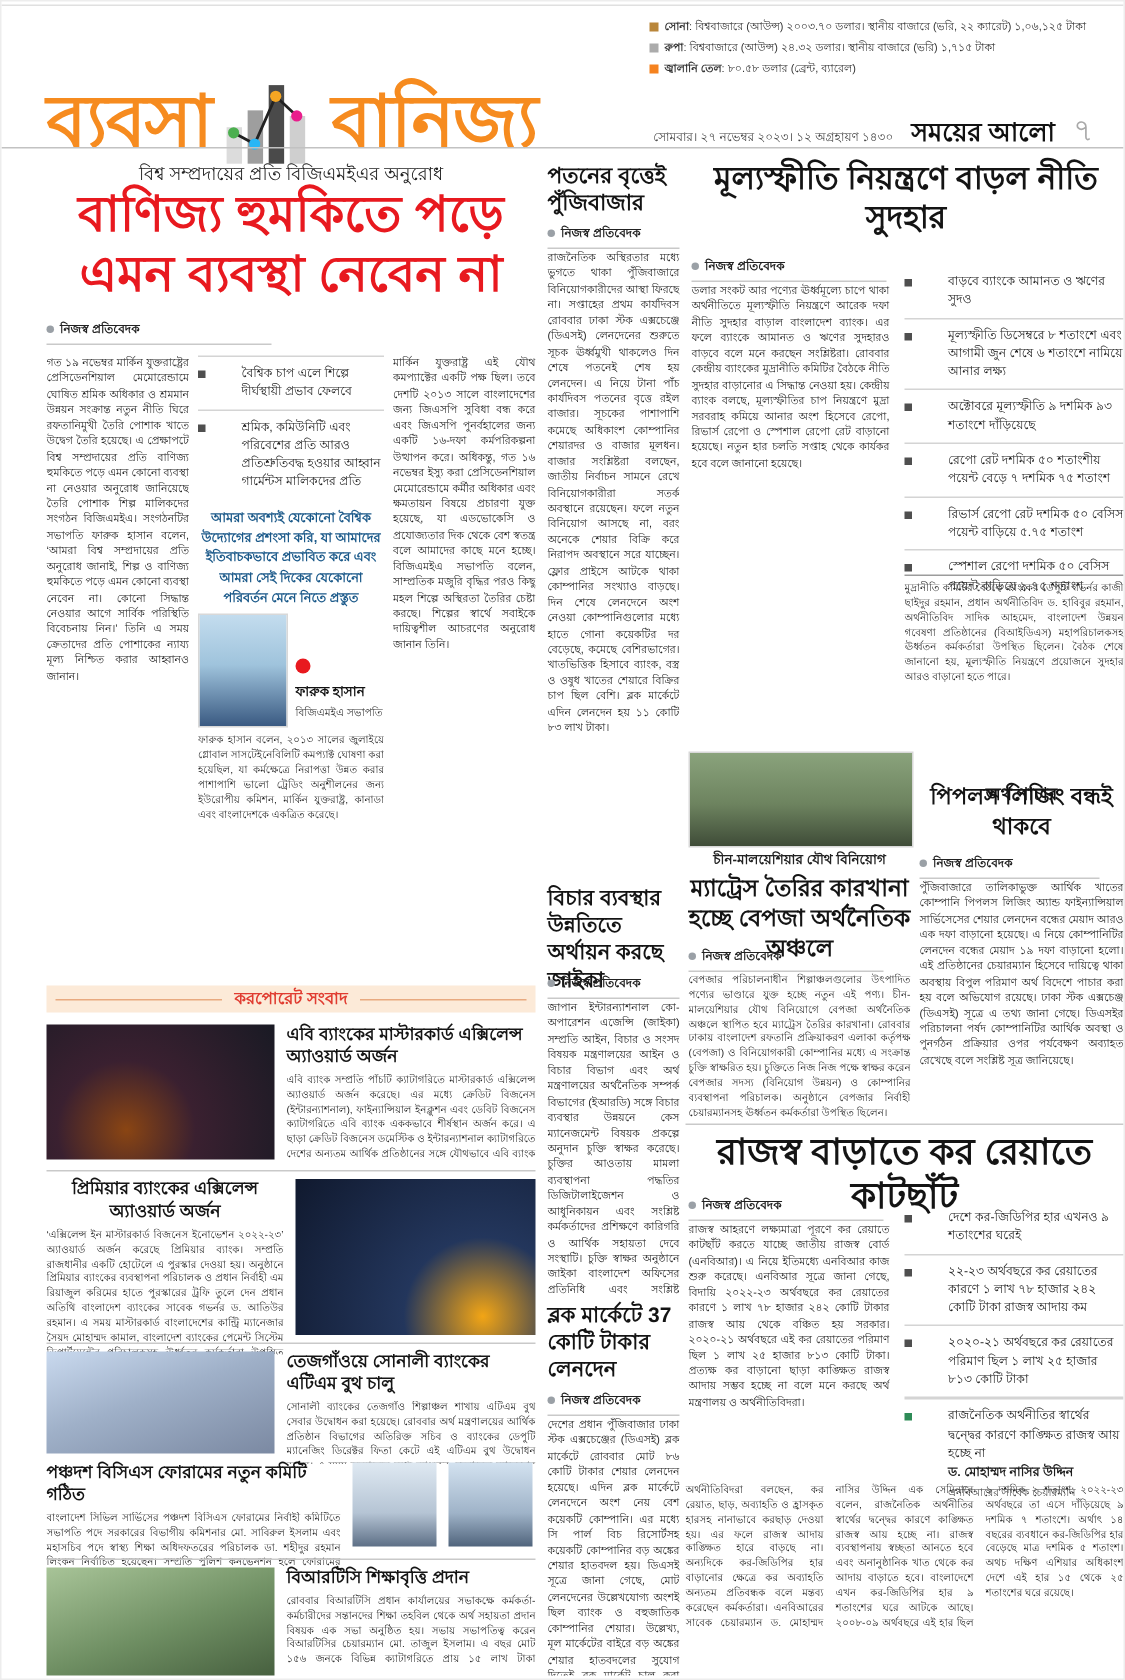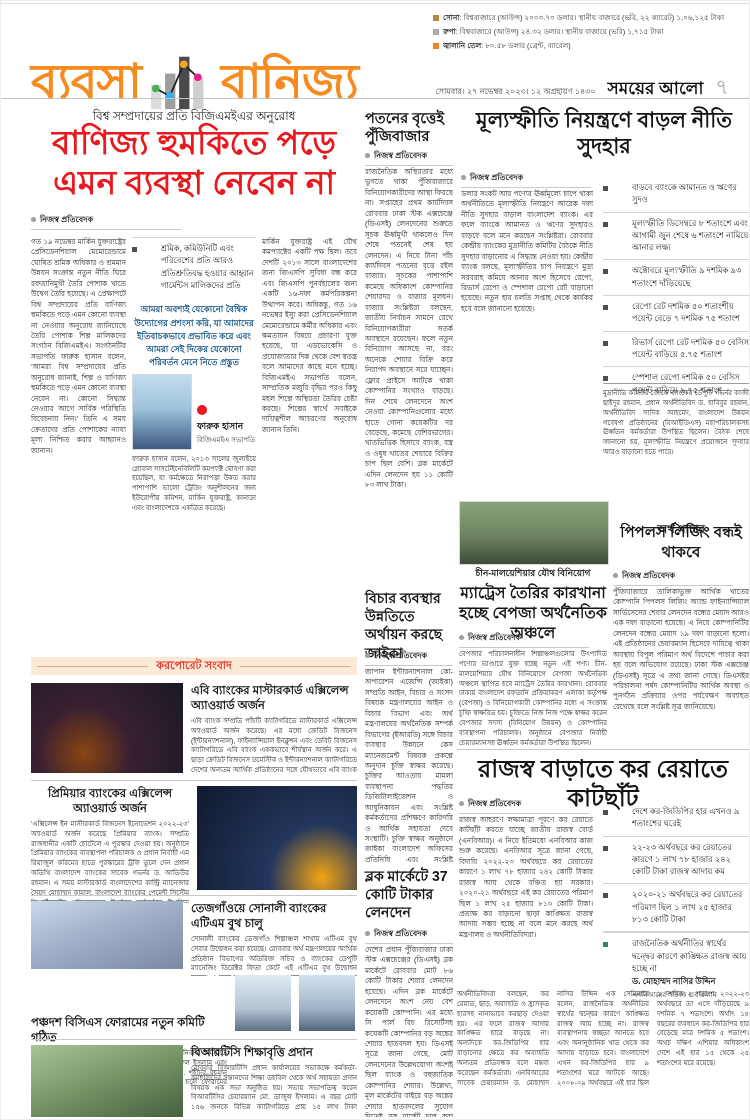--- a/index.html
+++ b/index.html
@@ -80,20 +80,24 @@
     <span class="bdot"></span>
     <span>নিজস্ব প্রতিবেদক</span>
   </div>
 
   <div class="abs" style="left:30px;top:236px;width:326px;height:410px;display:flex;gap:6px;">
     <div class="bt" style="width:95px;height:410px;">গত ১৯ নভেম্বর মার্কিন যুক্তরাষ্ট্রের প্রেসিডেনশিয়াল মেমোরেন্ডামে ঘোষিত শ্রমিক অধিকার ও শ্রমমান উন্নয়ন সংক্রান্ত নতুন নীতি ঘিরে রফতানিমুখী তৈরি পোশাক খাতে উদ্বেগ তৈরি হয়েছে। এ প্রেক্ষাপটে বিশ্ব সম্প্রদায়ের প্রতি বাণিজ্য হুমকিতে পড়ে এমন কোনো ব্যবস্থা না নেওয়ার অনুরোধ জানিয়েছে তৈরি পোশাক শিল্প মালিকদের সংগঠন বিজিএমইএ। সংগঠনটির সভাপতি ফারুক হাসান বলেন, ‘আমরা বিশ্ব সম্প্রদায়ের প্রতি অনুরোধ জানাই, শিল্প ও বাণিজ্য হুমকিতে পড়ে এমন কোনো ব্যবস্থা নেবেন না। কোনো সিদ্ধান্ত নেওয়ার আগে সার্বিক পরিস্থিতি বিবেচনায় নিন।’ তিনি এ সময় ক্রেতাদের প্রতি পোশাকের ন্যায্য মূল্য নিশ্চিত করার আহ্বানও জানান।</div>
     <div style="width:124px;display:flex;flex-direction:column;">
       <div style="border-top:1px solid #d4d4d4;">
         <div class="pt">
             <span class="sq"></span>
+            <span>বৈশ্বিক চাপ এলে শিল্পে দীর্ঘস্থায়ী প্রভাব ফেলবে</span>
+          </div>
+        <div class="pt">
+            <span class="sq"></span>
             <span>শ্রমিক, কমিউনিটি এবং পরিবেশের প্রতি আরও প্রতিশ্রুতিবদ্ধ হওয়ার আহ্বান গার্মেন্টস মালিকদের প্রতি</span>
           </div>
       </div>
       <div style="font-size:8.6px;line-height:1.55;font-weight:700;color:#1c5a8a;text-align:center;padding:6px 0 4px 0;">আমরা অবশ্যই যেকোনো বৈশ্বিক উদ্যোগের প্রশংসা করি, যা আমাদের ইতিবাচকভাবে প্রভাবিত করে এবং আমরা সেই দিকের যেকোনো পরিবর্তন মেনে নিতে প্রস্তুত</div>
       <div style="display:flex;gap:5px;align-items:flex-end;">
         <div class="ph" style="width:58px;height:74px;flex:none;background:linear-gradient(180deg,#c3dcEE 0%,#9fc3dc 45%,#3a5a82 100%);border:1px solid #d8d8d8;"></div>
         <div style="padding-bottom:4px;">
           <span style="display:inline-block;width:10px;height:10px;border-radius:50%;background:#e8191f;"></span>
           <div style="font-size:9px;font-weight:800;color:#111;">ফারুক হাসান</div>
           <div style="font-size:7px;color:#333;">বিজিএমইএ সভাপতি</div>
@@ -238,21 +242,21 @@
 
   <div class="abs" style="left:30px;top:900px;width:326px;height:70px;display:flex;gap:8px;">
     <div class="ph" style="width:152px;height:68px;flex:none;background:linear-gradient(160deg,#c9d9ee 0%,#9fb0c8 45%,#7b89a2 100%);"></div>
     <div style="flex:1;">
       <div class="chead">তেজগাঁওয়ে সোনালী ব্যাংকের এটিএম বুথ চালু</div>
       <div class="bts" style="height:42px;">সোনালী ব্যাংকের তেজগাঁও শিল্পাঞ্চল শাখায় এটিএম বুথ সেবার উদ্বোধন করা হয়েছে। রোববার অর্থ মন্ত্রণালয়ের আর্থিক প্রতিষ্ঠান বিভাগের অতিরিক্ত সচিব ও ব্যাংকের ডেপুটি ম্যানেজিং ডিরেক্টর ফিতা কেটে এই এটিএম বুথ উদ্বোধন করেন। এ সময় অন্যান্যের মধ্যে ব্যাংকের জেনারেল ম্যানেজার মো. আবদুল কুদ্দুস, ডেপুটি জেনারেল ম্যানেজার মো. ফজলুল হকসহ অন্য কর্মকর্তারা উপস্থিত ছিলেন। বিজ্ঞপ্তি।</div>
     </div>
   </div>
 
   <div class="abs" style="left:30px;top:974px;width:326px;height:58px;display:flex;gap:8px;">
-    <div style="width:196px;flex:none;margin-top:40px;">
+    <div style="width:196px;flex:none;">
       <div class="chead">পঞ্চদশ বিসিএস ফোরামের নতুন কমিটি গঠিত</div>
       <div class="bts" style="height:36px;">বাংলাদেশ সিভিল সার্ভিসের পঞ্চদশ বিসিএস ফোরামের নির্বাহী কমিটিতে সভাপতি পদে সরকারের বিভাগীয় কমিশনার মো. সাবিরুল ইসলাম এবং মহাসচিব পদে স্বাস্থ্য শিক্ষা অধিদফতরের পরিচালক ডা. শহীদুর রহমান লিংকন নির্বাচিত হয়েছেন। সম্প্রতি পুলিশ কনভেনশন হলে ফোরামের পূর্ণমিলনী অনুষ্ঠানে এ নির্বাচন অনুষ্ঠিত হয়। বিজ্ঞপ্তি।</div>
     </div>
     <div class="ph" style="width:56px;height:56px;flex:none;background:linear-gradient(180deg,#dfe9f2 0%,#b5c4d4 60%,#5d6f86 100%);"></div>
     <div class="ph" style="width:56px;height:56px;flex:none;background:linear-gradient(180deg,#d3e2f0 0%,#9fb3c8 60%,#50647c 100%);"></div>
   </div>
   <div class="abs rule" style="left:30px;top:1038px;width:326px;"></div>
 
   <div class="abs" style="left:30px;top:1044px;width:326px;height:74px;display:flex;gap:8px;">
     <div class="ph" style="width:152px;height:72px;flex:none;background:linear-gradient(160deg,#a8c498 0%,#6f8f63 55%,#47603f 100%);"></div>

